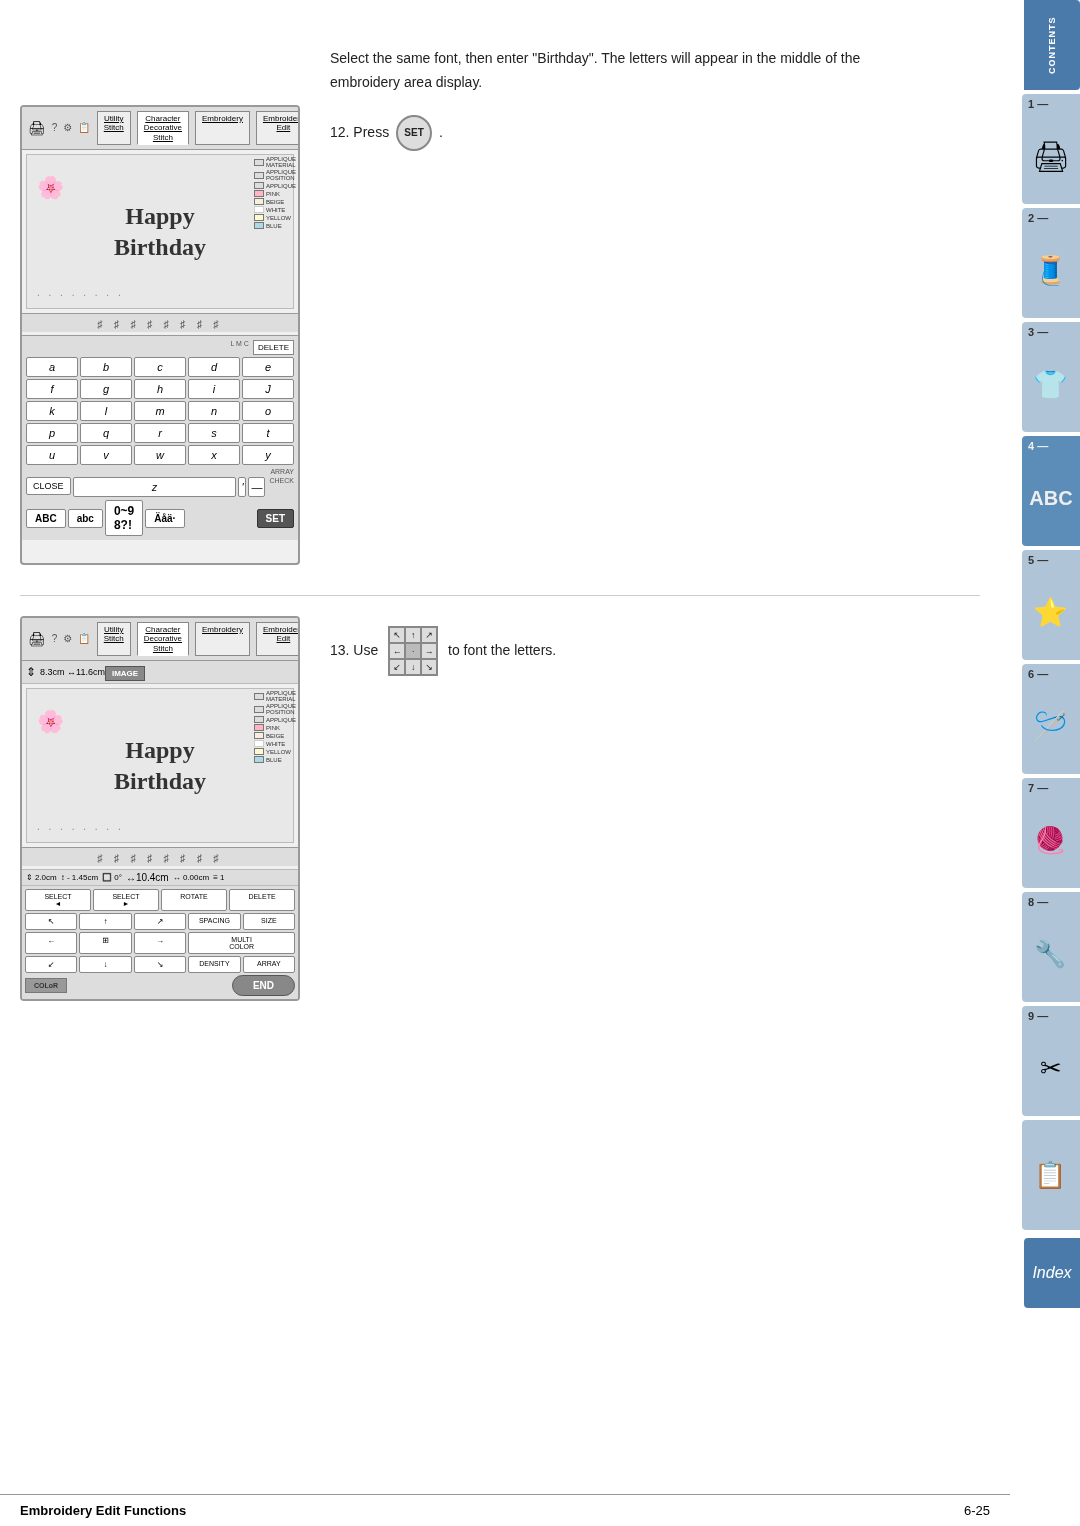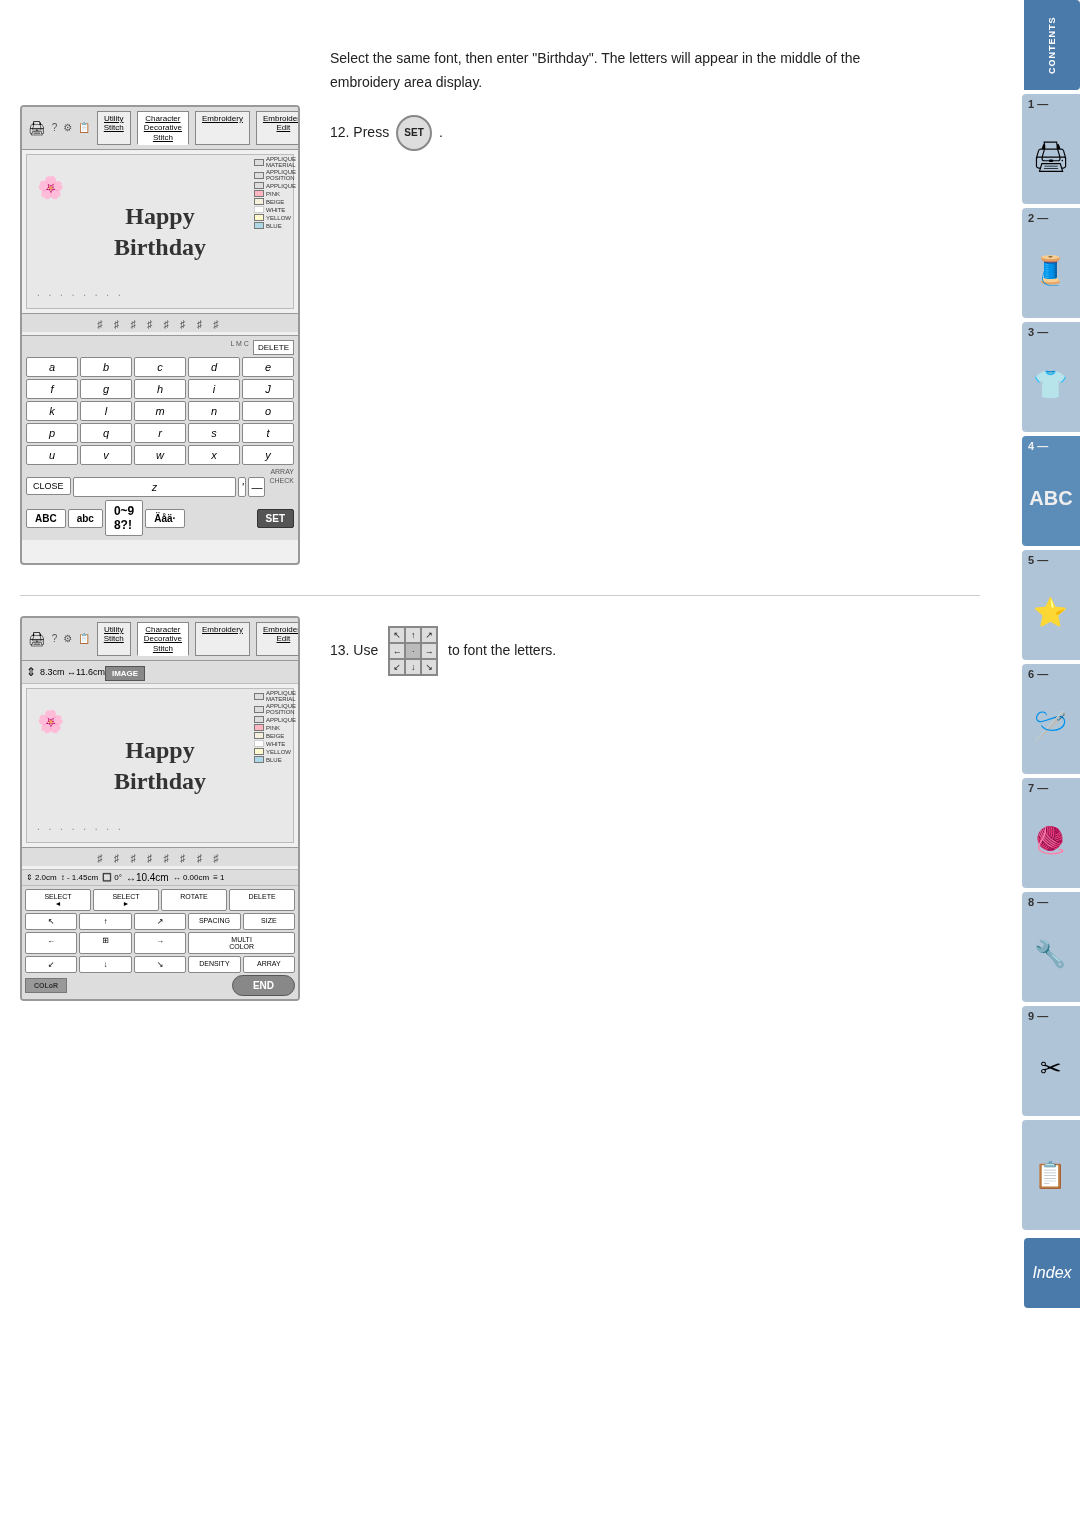--- a/index.html
+++ b/index.html
@@ -694,14 +694,18 @@
         <div class="nav-cell">→</div>
         <div class="nav-cell">↙</div>
         <div class="nav-cell">↓</div>
         <div class="nav-cell">↘</div>
       </div>
       <span>to font the letters.</span>
     </div>
 
   </div>
 
+  <div class="footer">
+    <span class="footer-title">Embroidery Edit Functions</span>
+    <span class="footer-page">6-25</span>
+  </div>
 
 </div>
 
 </body></html>

